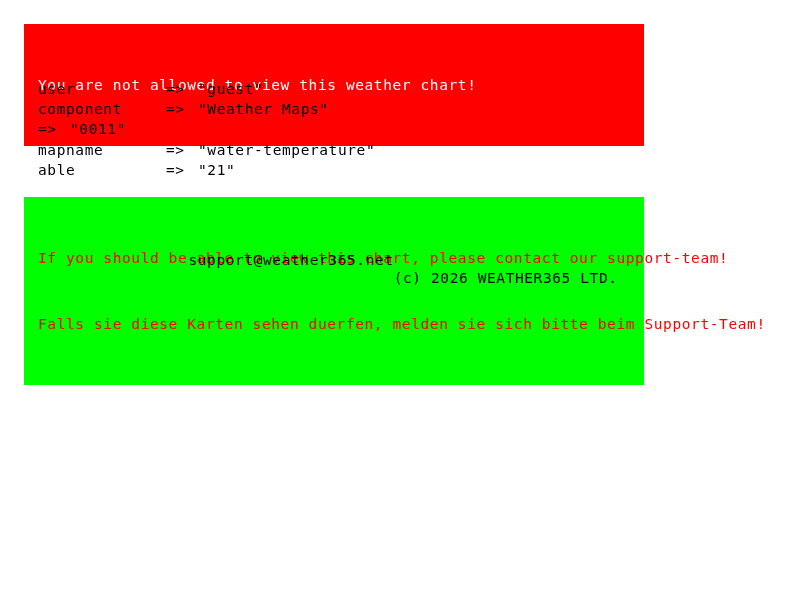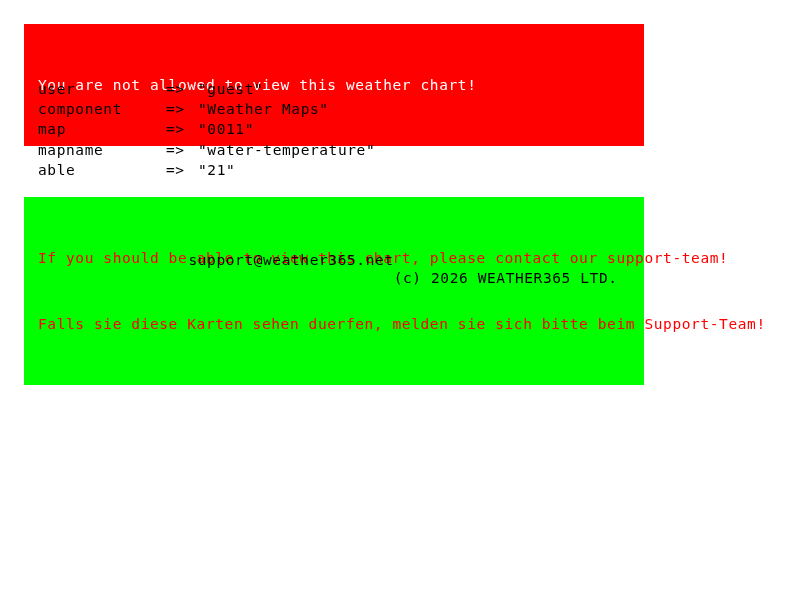--- a/index.html
+++ b/index.html
@@ -100,21 +100,20 @@
       <span class="param-key">user</span>
       <span class="param-arrow">=&gt;</span>
       <span class="param-val">"guest"</span>
     </div>
     <div class="param-row">
       <span class="param-key">component</span>
       <span class="param-arrow">=&gt;</span>
       <span class="param-val">"Weather Maps"</span>
     </div>
     <div class="param-row">
-      <span class="param-key">map</span>
       <span class="param-arrow">=&gt;</span>
       <span class="param-val">"0011"</span>
     </div>
     <div class="param-row">
       <span class="param-key">mapname</span>
       <span class="param-arrow">=&gt;</span>
       <span class="param-val">"water-temperature"</span>
     </div>
     <div class="param-row">
       <span class="param-key">able</span>

